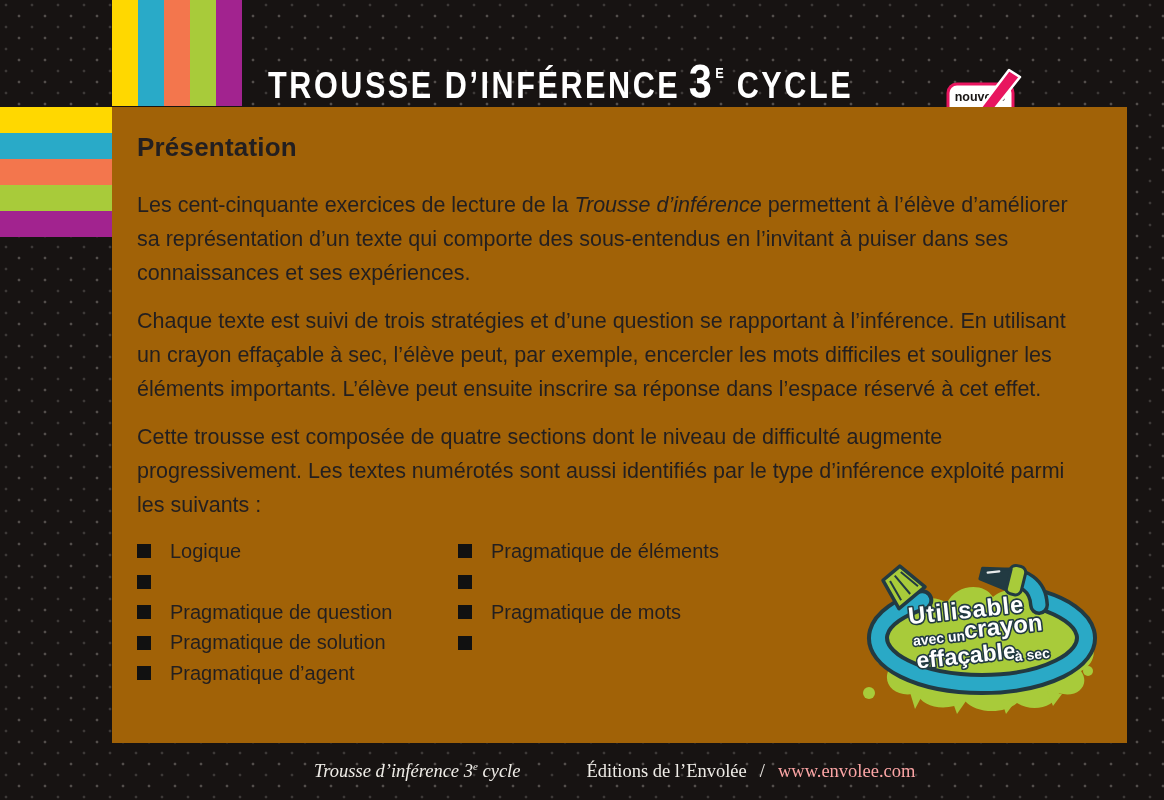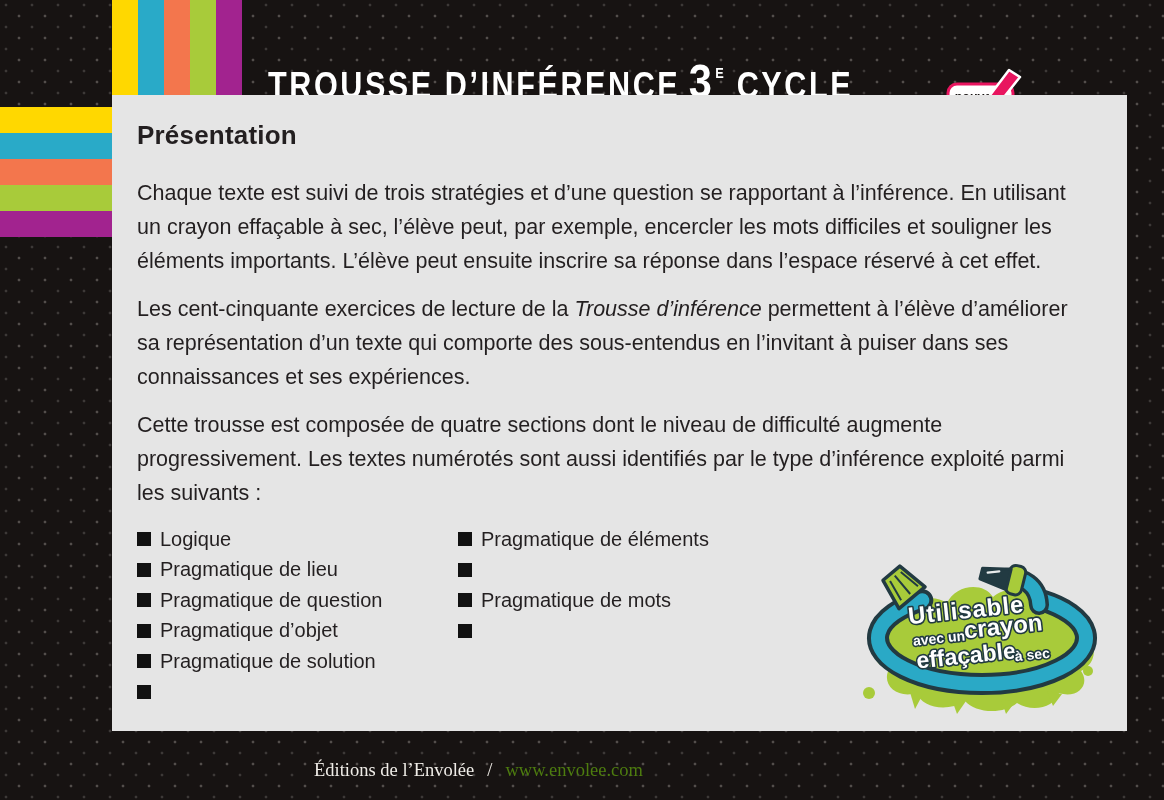--- a/index.html
+++ b/index.html
@@ -30,43 +30,43 @@
   .main-title .t-num{font-size:49px;margin-left:10px;margin-right:1px;}
   .main-title .t-ord{font-size:15px;position:relative;top:-20px;letter-spacing:1px;}
   .main-title .t-suffix{margin-left:14px;}
 
   
   .ortho-badge{position:absolute;left:938px;top:67px;width:96px;height:86px;}
   .ortho-badge text{font-family:"Liberation Sans",sans-serif;font-weight:bold;fill:#171312;}
 
   
   .card{
-    position:absolute;left:112px;top:95px;width:1015px;height:636px;
-    background:#e5e5e5;box-sizing:border-box;padding:25px 30px 8px 25px;color:#231f20;
+    position:absolute;left:112px;top:107px;width:1015px;height:636px;
+    background:#a16207;box-sizing:border-box;padding:25px 30px 8px 25px;color:#231f20;
   }
   .card h2{font-size:26px;margin:0 0 25px 0;letter-spacing:0.2px;}
   .card p{font-size:21.5px;line-height:34px;margin:0 0 14px 0;width:958px;}
   .columns{display:flex;margin-top:9px;}
   .columns ul{list-style:none;margin:0;padding:0;}
   .col-left{width:321px;}
-  .columns li{display:flex;align-items:center;height:30.5px;font-size:20px;}
+  .columns li{display:flex;align-items:center;height:30.5px;font-size:20px;gap:10px;}
   .bullet{width:14px;height:14px;background:#111;display:inline-block;margin-right:9px;flex:0 0 auto;}
 
   
   .sticker{position:absolute;left:851px;top:553px;width:254px;height:164px;}
   .sticker text{font-family:"Liberation Sans",sans-serif;font-weight:bold;fill:#ffffff;
     paint-order:stroke;stroke:#223a42;stroke-width:3.2px;stroke-linejoin:round;}
 
   
   .footer{position:absolute;left:314px;top:760px;display:flex;align-items:baseline;
     color:#efece7;font-family:"Liberation Serif",serif;font-size:18.5px;white-space:nowrap;}
   .f-title{font-style:italic;margin-right:66px;}
   .f-title sup{font-size:11px;}
   .f-sep{margin:0 13px;}
-  .f-url{color:#4d7c0f;text-decoration:none;}
+  .f-url{color:#fca5a5;text-decoration:none;}
 </style>
 </head>
 <body>
 
 <div class="stripes-top">
   <span class="c-yellow"></span>
   <span class="c-cyan"></span>
   <span class="c-orange"></span>
   <span class="c-green"></span>
   <span class="c-purple"></span>
@@ -86,50 +86,46 @@
 <svg class="ortho-badge" viewBox="0 0 96 86">
   <rect x="10" y="17" width="65" height="58" rx="9" fill="#ffffff" stroke="#e8155f" stroke-width="3"></rect>
   <text x="42" y="34" text-anchor="middle" font-size="12.5">nouvelle</text>
   <text x="42" y="70" text-anchor="middle" font-size="10.5" textLength="58" lengthAdjust="spacingAndGlyphs">orthographe</text>
   <path d="M15,46 L35,69 L82,10 L71,3 L34,52 L24,38 Z" fill="#e8155f" stroke="#ffffff" stroke-width="2.5" stroke-linejoin="round"></path>
 </svg>
 
 <main class="card">
   <h2>Présentation</h2>
 
+  <p><span>Les cent-cinquante exercices de lecture de la </span><em>Trousse d’inférence</em><span> permettent à l’élève d’améliorer sa représentation d’un texte qui comporte des sous-entendus en l’invitant à puiser dans ses connaissances et ses expériences.</span></p>
+
   <p>Chaque texte est suivi de trois stratégies et d’une question se rapportant à l’inférence. En utilisant un crayon effaçable à sec, l’élève peut, par exemple, encercler les mots difficiles et souligner les éléments importants. L’élève peut ensuite inscrire sa réponse dans l’espace réservé à cet effet.</p>
-
-  <p><span>Les cent-cinquante exercices de lecture de la </span><em>Trousse d’inférence</em><span> permettent à l’élève d’améliorer sa représentation d’un texte qui comporte des sous-entendus en l’invitant à puiser dans ses connaissances et ses expériences.</span></p>
 
   <p>Cette trousse est composée de quatre sections dont le niveau de difficulté augmente progressivement. Les textes numérotés sont aussi identifiés par le type d’inférence exploité parmi les suivants :</p>
 
   <div class="columns">
     <ul class="col-left">
       <li>
           <span class="bullet"></span>
           <span>Logique</span>
         </li>
       <li>
           <span class="bullet"></span>
-          <span>Pragmatique de lieu</span>
         </li>
       <li>
           <span class="bullet"></span>
           <span>Pragmatique de question</span>
         </li>
       <li>
           <span class="bullet"></span>
-          <span>Pragmatique d’objet</span>
-        </li>
-      <li>
-          <span class="bullet"></span>
           <span>Pragmatique de solution</span>
         </li>
       <li>
           <span class="bullet"></span>
+          <span>Pragmatique d’agent</span>
         </li>
     </ul>
     <ul class="col-right">
       <li>
           <span class="bullet"></span>
           <span>Pragmatique de éléments</span>
         </li>
       <li>
           <span class="bullet"></span>
         </li>
@@ -172,16 +168,17 @@
   <g transform="rotate(-6 127 83)" text-anchor="middle">
     <text x="118" y="64" font-size="24" letter-spacing="1">Utilisable</text>
     <text x="88" y="86" font-size="14">avec un</text>
     <text x="153" y="84" font-size="24">crayon</text>
     <text x="113" y="109" font-size="23">effaçable</text>
     <text x="179" y="112" font-size="14">à sec</text>
   </g>
 </svg>
 
 <footer class="footer">
+  <span class="f-title"><span>Trousse d’inférence 3</span><sup>e</sup><span> cycle</span></span>
   <span>Éditions de l’Envolée</span>
   <span class="f-sep">/</span>
   <span class="f-url">www.envolee.com</span>
 </footer>
 
 </body></html>

